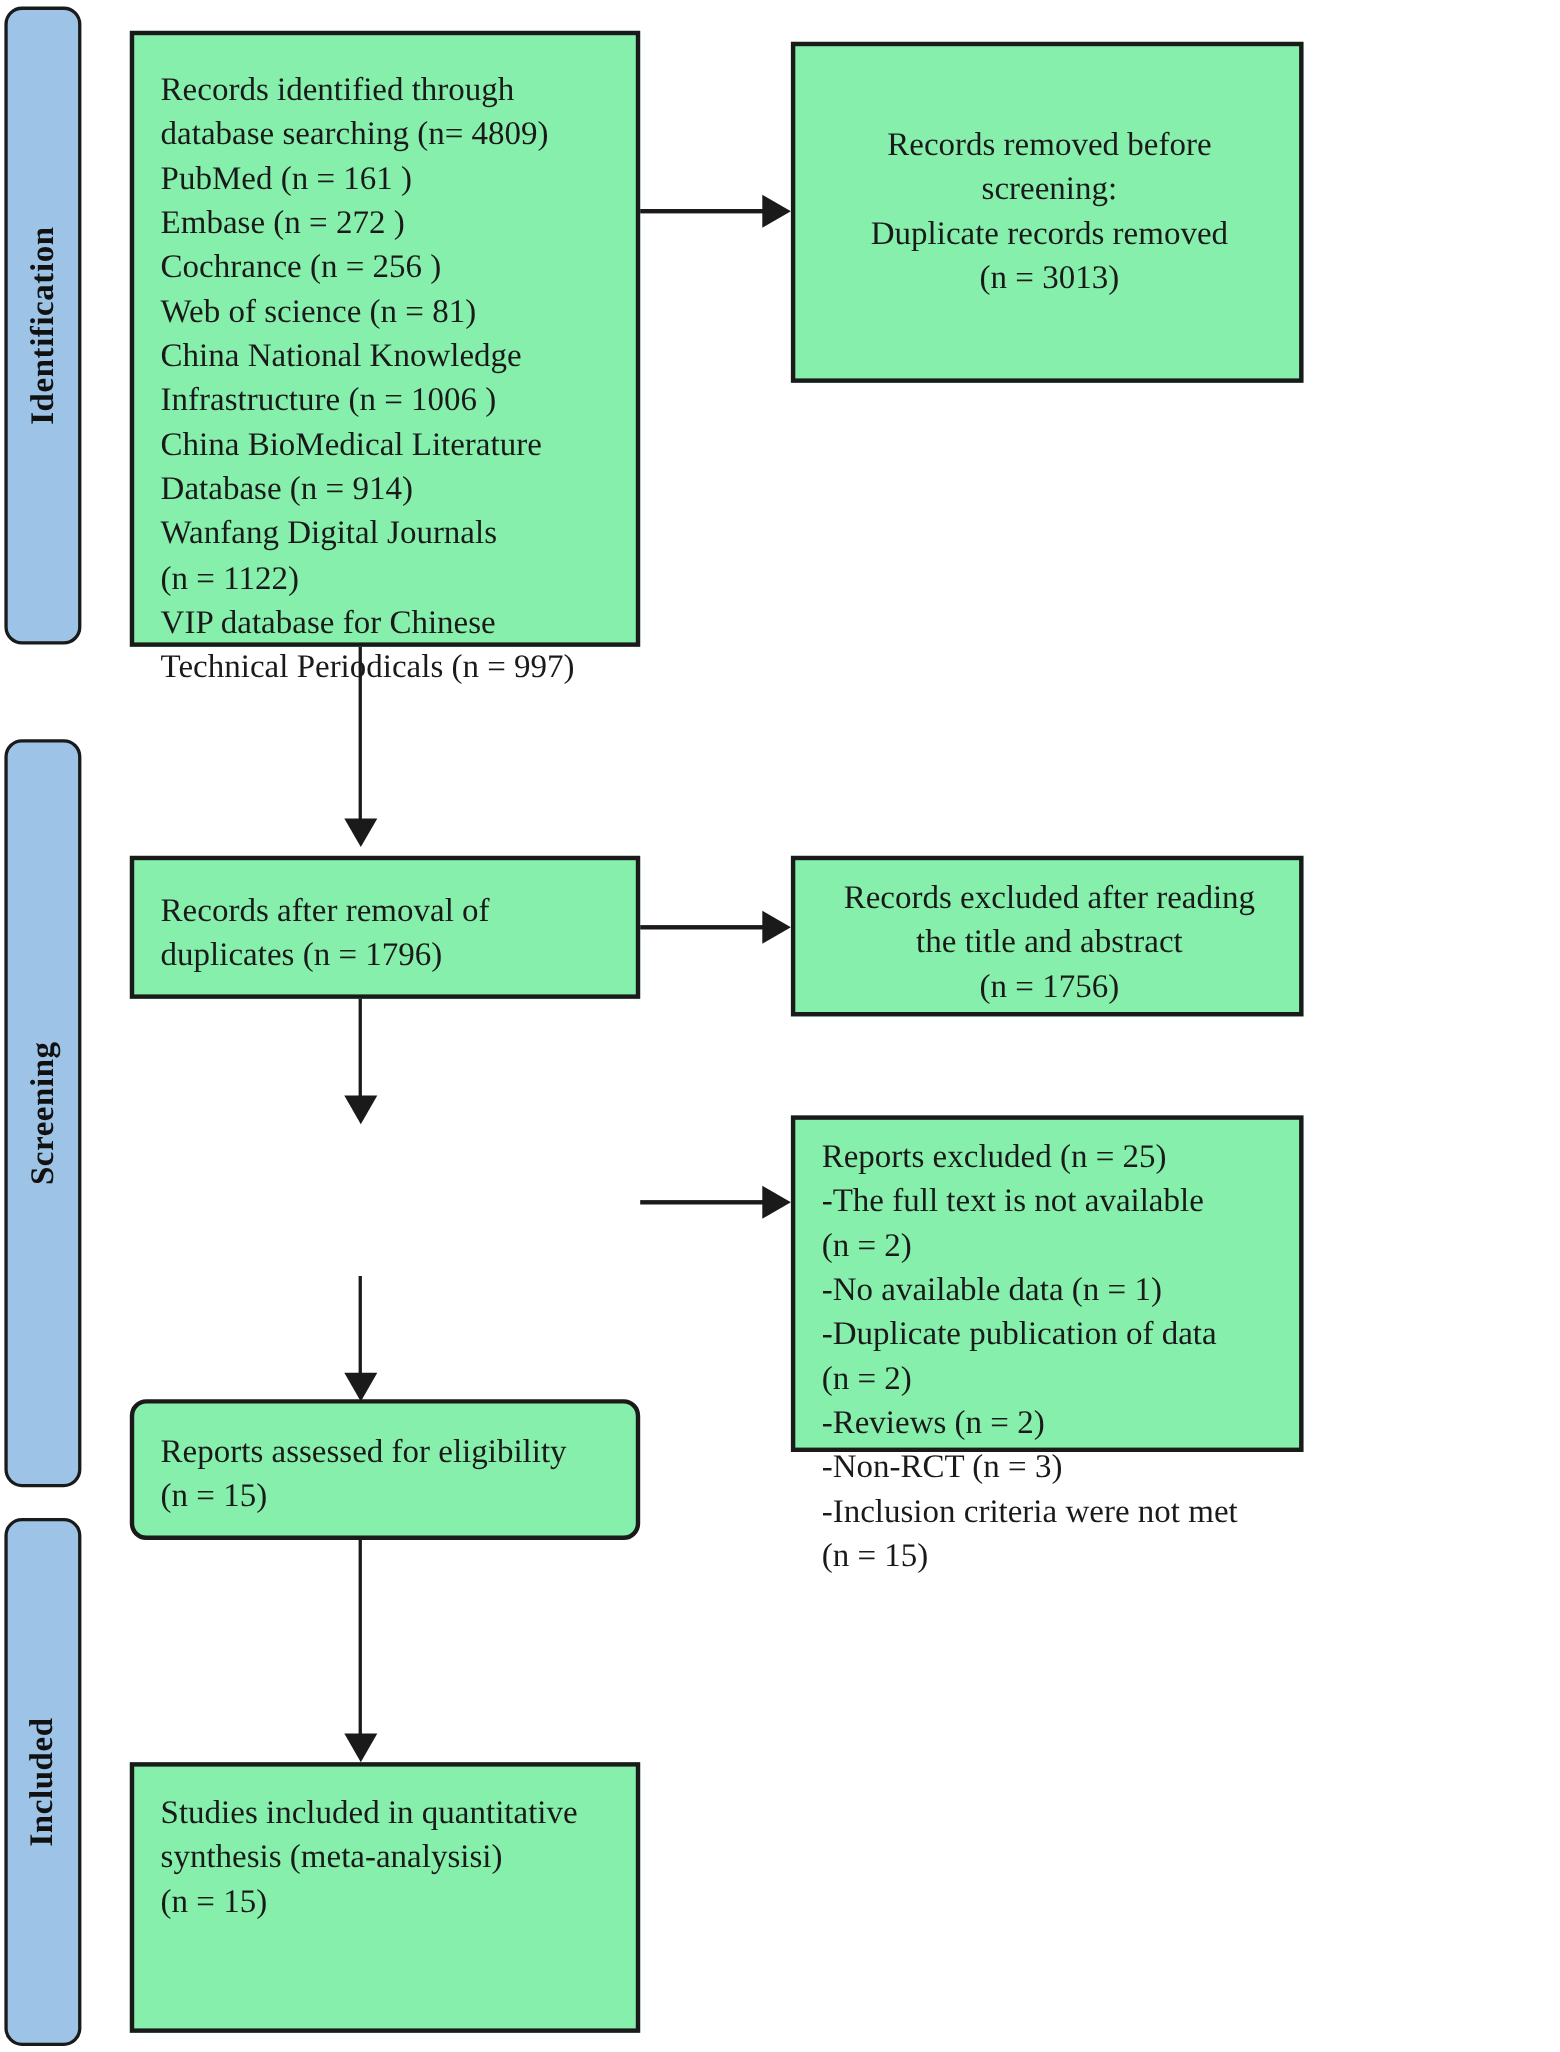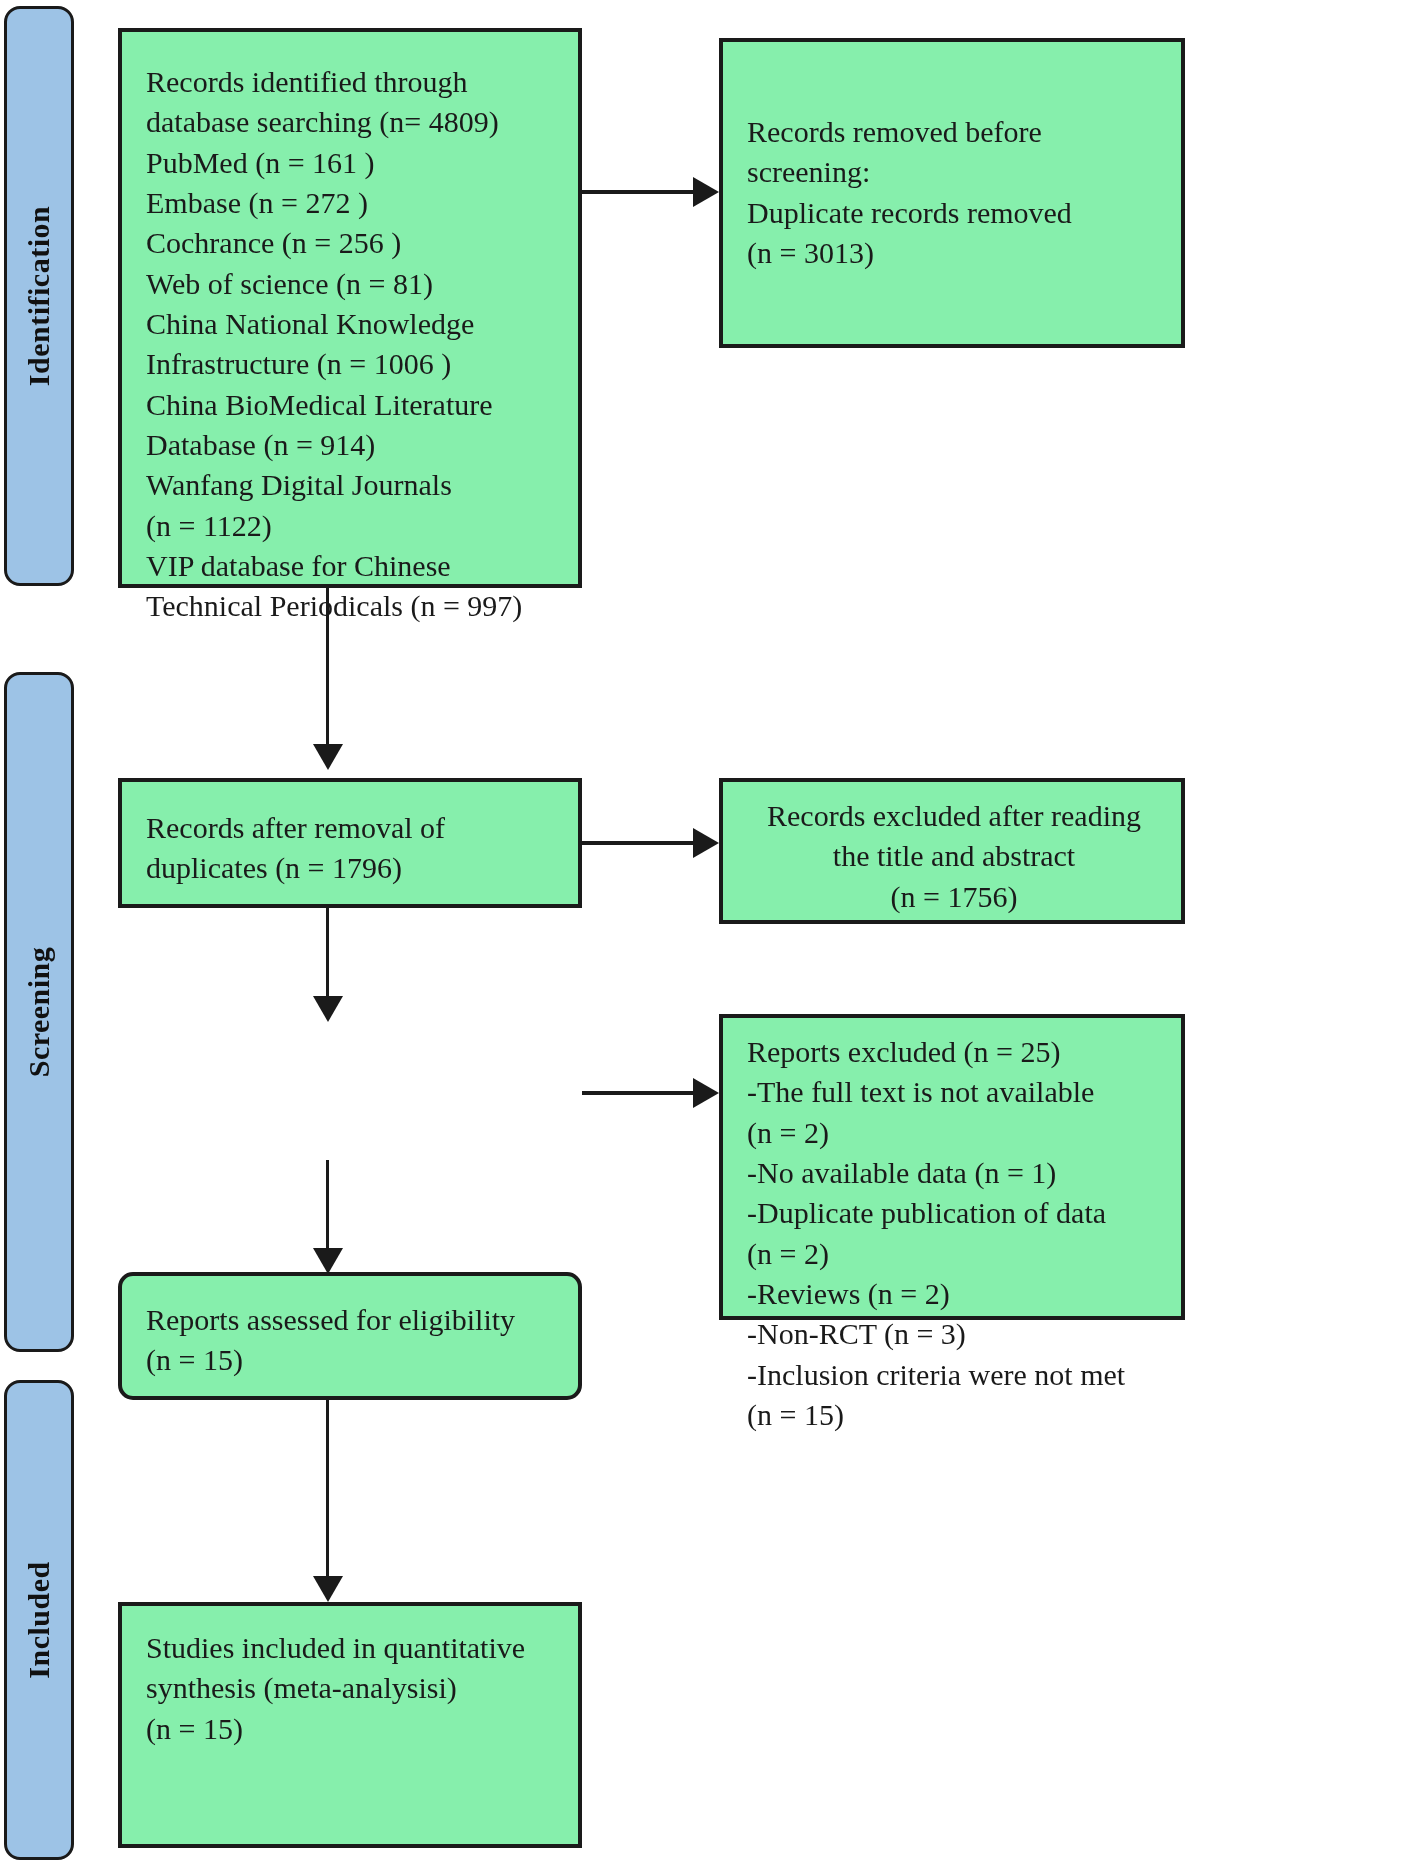--- a/index.html
+++ b/index.html
@@ -112,21 +112,21 @@
 Database (n = 914)
 Wanfang Digital Journals
  (n = 1122)
 VIP database for Chinese
 Technical Periodicals (n = 997)</p>
   </div>
 
   <div class="h-line" style="left:582px; top:190px; width:112px;"></div>
   <div class="arrow-right" style="left:693px; top:177px;"></div>
 
-  <div class="box" style="left:719px; top:38px; width:466px; height:310px; padding-top:70px;">
+  <div class="box" style="left:719px; top:38px; width:466px; height:310px; padding-top:70px;text-align:center;">
     <p>Records removed before
 screening:
 Duplicate records removed
 (n = 3013)</p>
   </div>
 
   <div class="v-line" style="left:326px; top:588px; width:3px; height:160px;"></div>
   <div class="arrow-down" style="left:313px; top:744px;"></div>
 
   <div class="box" style="left:118px; top:778px; width:464px; height:130px; padding-top:26px;">

